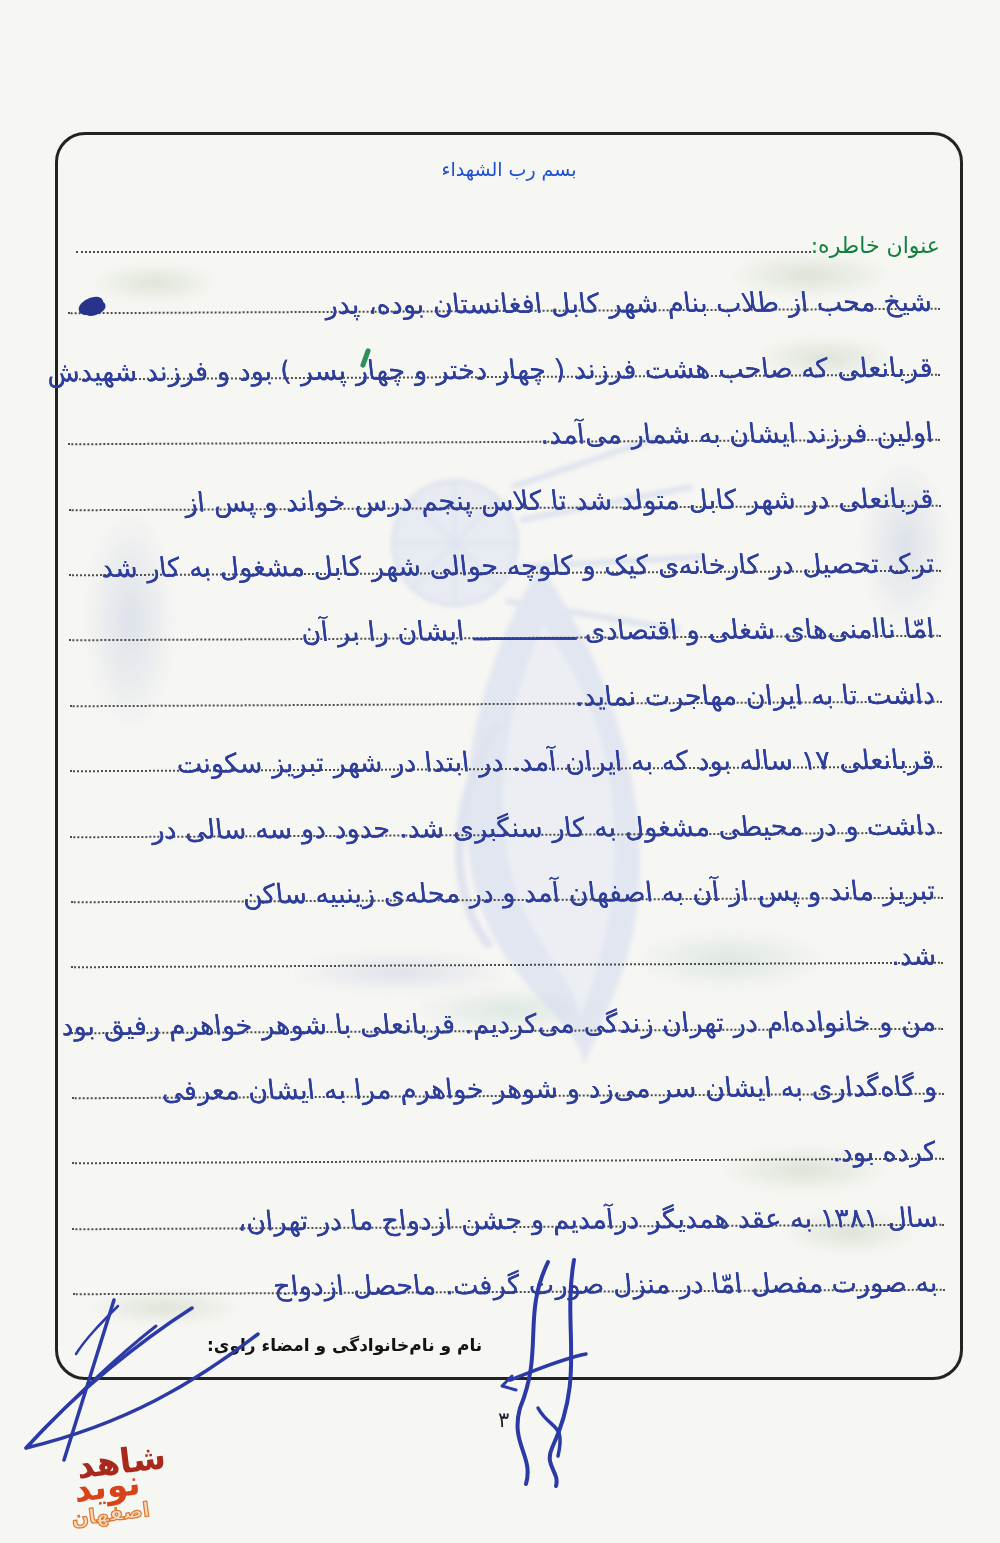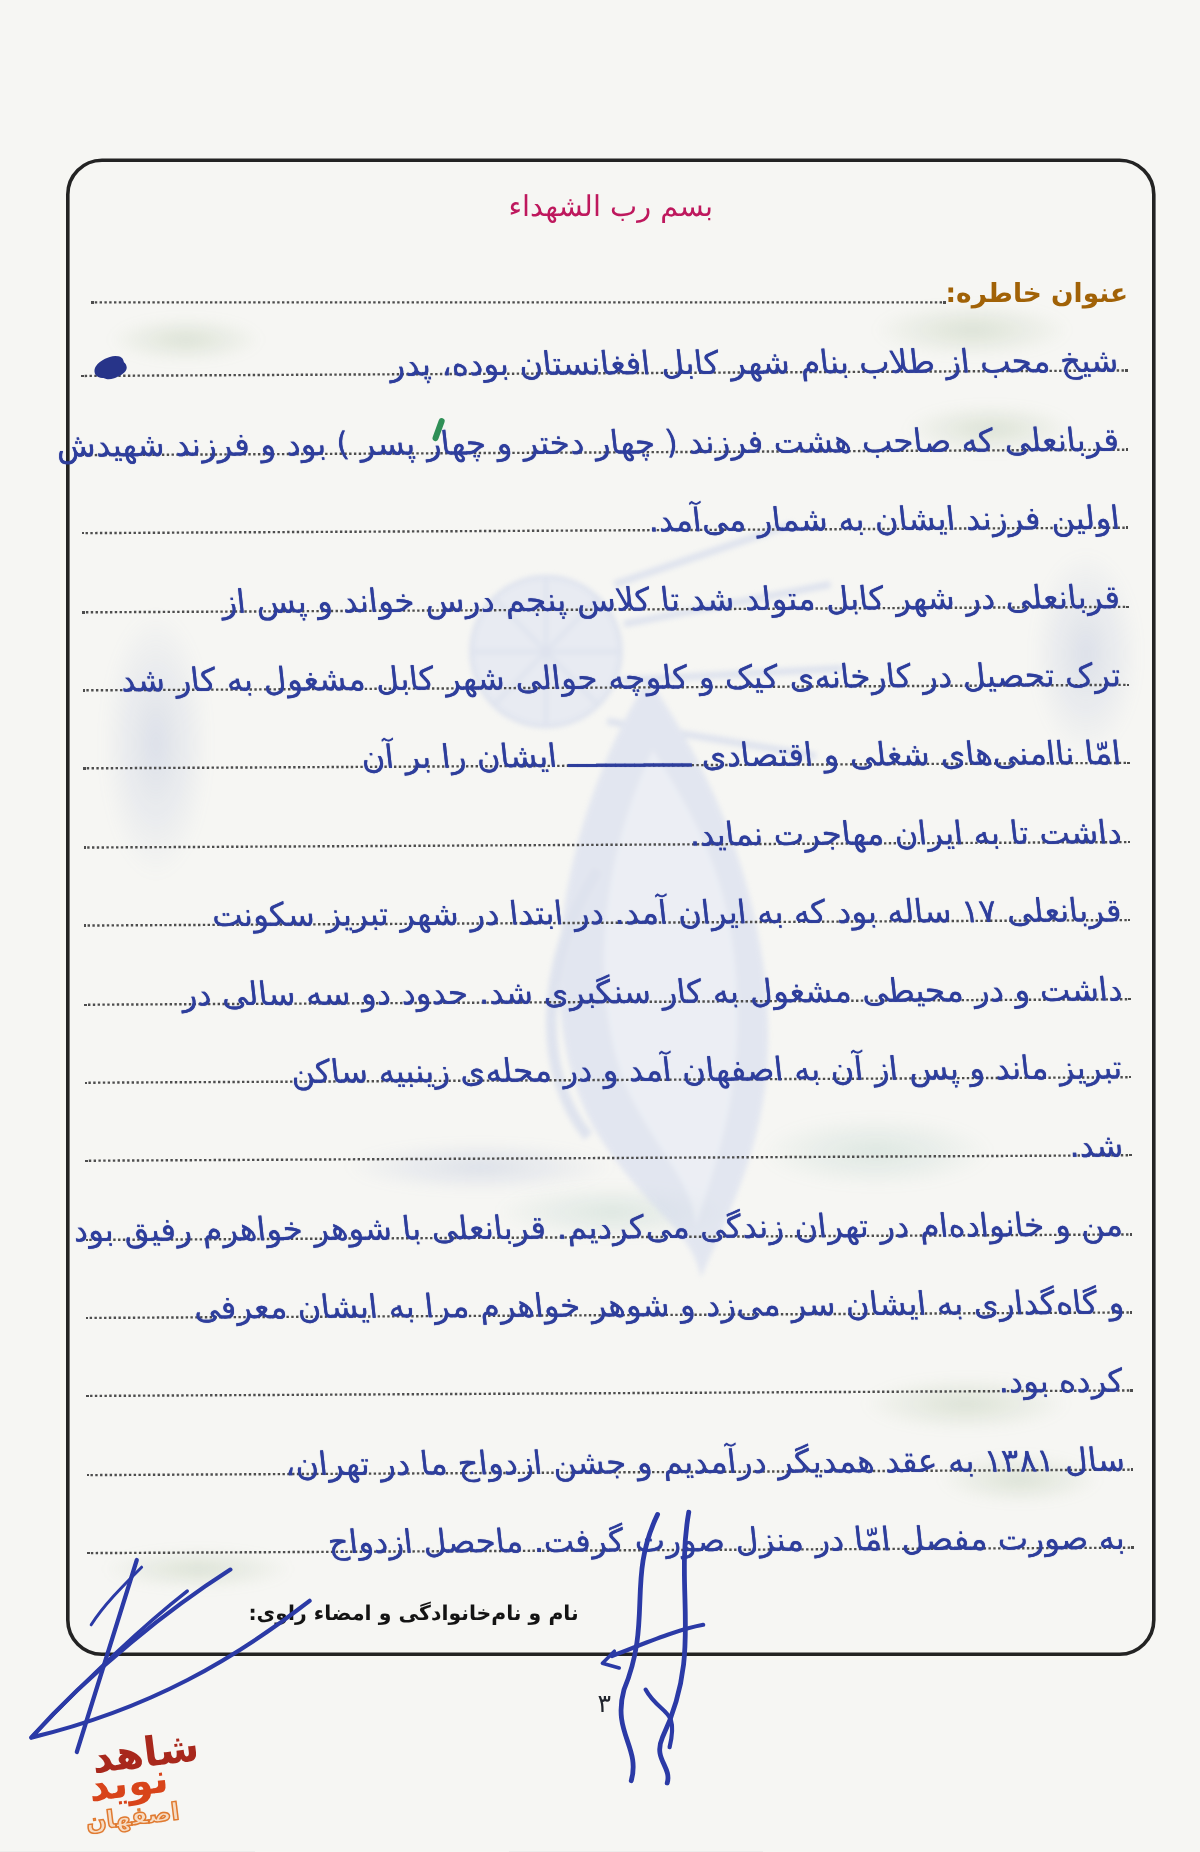--- a/index.html
+++ b/index.html
@@ -13,27 +13,27 @@
   .bleed.green{background:radial-gradient(closest-side,rgba(128,158,110,.22),rgba(128,158,110,0) 75%);}
   .bleed.blue{background:radial-gradient(closest-side,rgba(120,140,195,.20),rgba(120,140,195,0) 75%);}
   .bleed.teal{background:radial-gradient(closest-side,rgba(110,165,150,.18),rgba(110,165,150,0) 75%);}
 
   .frame{
     position:absolute;left:55px;top:132px;width:908px;height:1248px;
     border:3px solid #232323;border-radius:30px;box-sizing:border-box;
   }
   .bismillah{
     position:absolute;left:55px;top:158px;width:908px;
-    text-align:center;font-size:24px;color:#be185d;direction:rtl;
+    text-align:center;font-size:19px;color:#1d4ed8;direction:rtl;
   }
   .title-row{
     position:absolute;left:72px;top:228px;width:868px;height:30px;
     display:flex;direction:rtl;align-items:flex-end;
   }
-  .title-label{font-size:22px;font-weight:bold;color:#a16207;white-space:nowrap;line-height:1.1;text-align:center;}
+  .title-label{font-size:22px;font-weight:normal;color:#15803d;white-space:nowrap;line-height:1.1;text-align:center;}
   .title-dots{flex:1;border-bottom:2px dotted #4d4d4d;margin-bottom:5px;margin-left:4px;}
 
   .lines{position:absolute;left:70px;top:247px;width:872px;transform:rotate(-0.3deg);}
   .hline{
     height:65.4px;border-bottom:2px dotted #4d4d4d;box-sizing:border-box;
     display:flex;align-items:flex-end;direction:rtl;
   }
   .ink{
     font-size:27px;color:#2e3e9c;white-space:nowrap;line-height:1;
     transform:skewX(6deg);transform-origin:bottom right;

